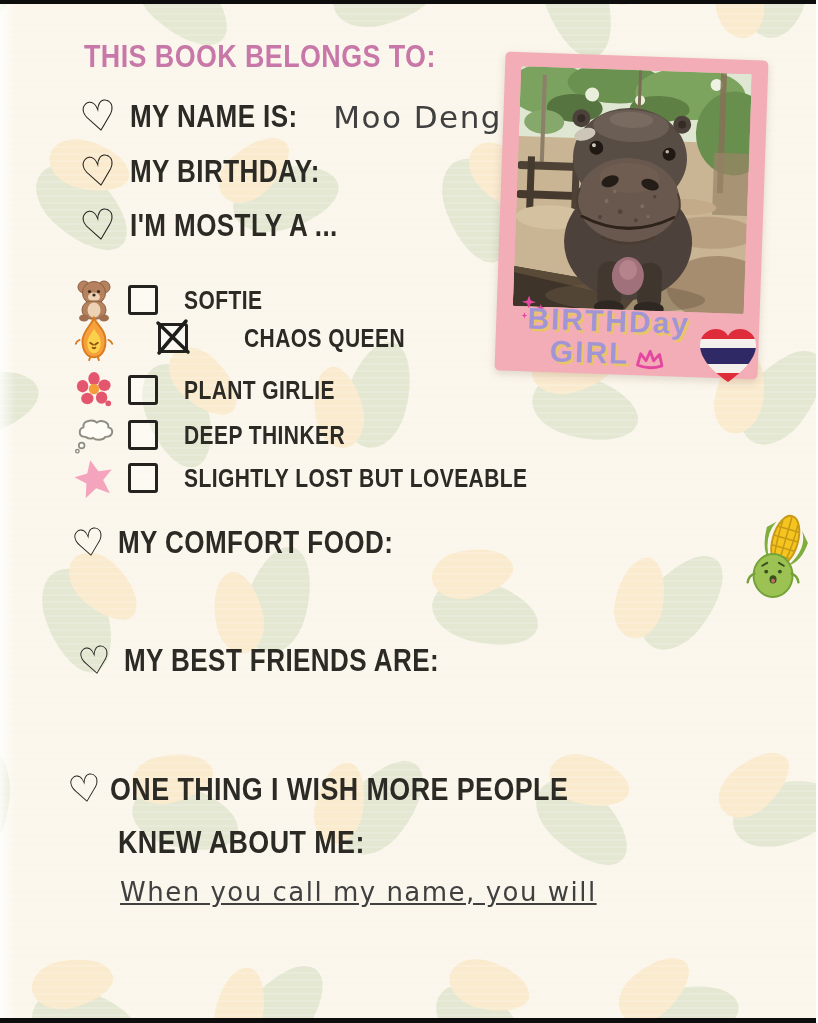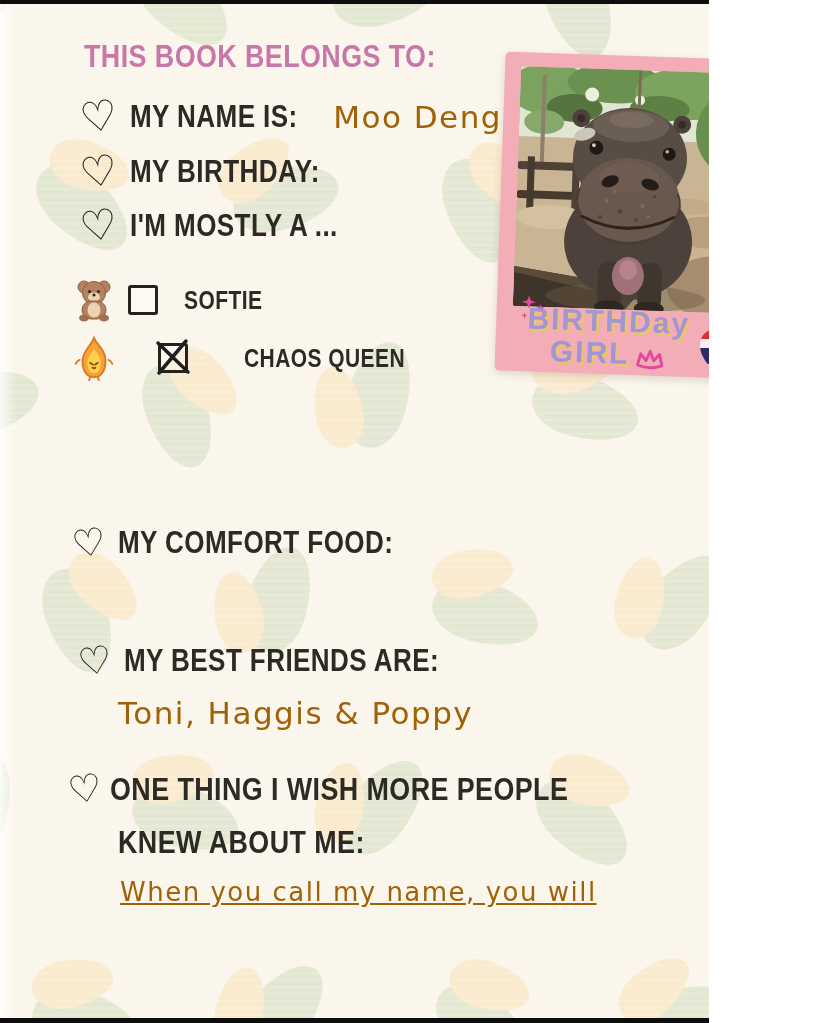--- a/index.html
+++ b/index.html
@@ -1,16 +1,16 @@
 <!DOCTYPE html>
 <html><head>
 <meta charset="utf-8">
 <style>
   html,body{margin:0;padding:0;}
-  .sheet{position:relative;width:709px;height:1023px;overflow:hidden;
+  .sheet{position:relative;width:816px;height:1023px;overflow:hidden;
          background:#fbf6eb;font-family:"Liberation Sans",sans-serif;}
   .sheet::after{content:"";position:absolute;inset:0;pointer-events:none;
          background:repeating-linear-gradient(0deg,rgba(255,255,255,.16) 0 2px,rgba(255,255,255,0) 2px 7px);}
   .bar{position:absolute;left:0;right:0;background:#0d0d0d;z-index:60;}
   .bar.top{top:0;height:4px;} .bar.bottom{bottom:0;height:5px;}
   .edge{position:absolute;left:0;top:0;bottom:0;width:16px;z-index:3;pointer-events:none;
         background:linear-gradient(90deg,rgba(255,255,255,.8),rgba(255,255,255,0));}
 
   
   .pattern{position:absolute;inset:0;overflow:hidden;z-index:0;}
@@ -20,21 +20,21 @@
         border-radius:52% 48% 46% 54%/64% 58% 40% 36%;}
   .lf.p{width:48px;height:82px;background:#f9ddab;left:6px;top:36px;transform:rotate(-28deg);
         border-radius:55% 45% 52% 48%/62% 58% 42% 38%;}
 
   .layer{position:absolute;inset:0;z-index:5;}
 
   .cap{font-family:"Liberation Sans",sans-serif;font-weight:700;color:#2c2a25;
        transform:scaleX(.84);transform-origin:left center;display:inline-block;
        letter-spacing:.5px;white-space:nowrap;line-height:1.15;}
   .cap.pink{color:#c877a9;}
-  .hand{font-family:"DejaVu Sans",sans-serif;color:#a16207;letter-spacing:1.5px;
+  .hand{font-family:"DejaVu Sans",sans-serif;color:#404040;letter-spacing:1.5px;
         white-space:nowrap;line-height:1.1;}
   .heart{font-family:"DejaVu Sans",sans-serif;font-weight:700;color:#22201c;
          transform:rotate(-9deg);display:inline-block;line-height:1;}
   .row{position:absolute;display:flex;align-items:center;gap:12px;}
   .abs{position:absolute;}
 
   
   .check-row{position:absolute;left:70px;display:flex;align-items:center;height:44px;}
   .ic{width:48px;display:flex;justify-content:center;align-items:center;}
   .cbox{width:24px;height:24px;border:3px solid #24221e;border-radius:3px;
@@ -214,41 +214,82 @@
           <ellipse cx="10" cy="40" rx="5" ry="3.5" fill="#a06f4f"></ellipse>
           <ellipse cx="30" cy="40" rx="5" ry="3.5" fill="#a06f4f"></ellipse>
         </svg>
       </span>
       <span class="cbox">
         
       </span>
       <span class="cap clabel">SOFTIE</span>
     </div>
 
-    <div class="check-row checked" style="top:336px;gap:30px;">
+    <div class="check-row checked" style="top:316px;gap:30px;">
       <span class="ic">
         <svg width="44" height="46" viewBox="0 0 44 48">
           <path d="M22 3 C25 11 34 15 34 27 C34 38 29 44 22 44 C15 44 10 38 10 27 C10 17 19 11 22 3 Z" fill="#f6a13c" stroke="#d97b20" stroke-width="2"></path>
           <path d="M22 14 C24 19 29 21 29 29 C29 36 26 40 22 40 C18 40 15 36 15 29 C15 23 20 19 22 14 Z" fill="#fbd14b"></path>
           <path d="M7 26 q-3 1 -4 4 M37 26 q3 1 4 4" stroke="#d97b20" stroke-width="2" fill="none" stroke-linecap="round"></path>
           <path d="M18 44 l-1 3 M26 44 l1 3" stroke="#d97b20" stroke-width="2" stroke-linecap="round"></path>
           <path d="M18 29 l3 2 M26 29 l-3 2" stroke="#8a4d12" stroke-width="1.8" stroke-linecap="round"></path>
           <path d="M20.5 34 q1.5 1.4 3 0" stroke="#8a4d12" stroke-width="1.8" fill="none" stroke-linecap="round"></path>
         </svg>
       </span>
       <span class="cbox">
         <svg class="check-x" width="38" height="38" viewBox="0 0 38 38">
           <path d="M4 5 L34 34 M32 3 L5 35" stroke="#1e1e1c" stroke-width="3.5" stroke-linecap="round" fill="none"></path>
         </svg>
       </span>
       <span class="cap clabel">CHAOS QUEEN</span>
     </div>
 
-
-
+    <div class="check-row" style="top:368px;">
+      <span class="ic">
+        <svg width="38" height="38" viewBox="0 0 40 40">
+          <ellipse cx="20" cy="8" rx="6" ry="7" fill="#e4556e"></ellipse>
+          <ellipse cx="31" cy="15" rx="6.5" ry="6" fill="#e4556e"></ellipse>
+          <ellipse cx="28" cy="28" rx="6" ry="6.5" fill="#e4556e"></ellipse>
+          <ellipse cx="13" cy="29" rx="6.5" ry="6" fill="#e4556e"></ellipse>
+          <ellipse cx="8" cy="16" rx="6" ry="6.5" fill="#e4556e"></ellipse>
+          <circle cx="20" cy="19" r="5.5" fill="#f59d3b"></circle>
+          <circle cx="35" cy="34" r="3" fill="#e4556e"></circle>
+        </svg>
+      </span>
+      <span class="cbox">
+        
+      </span>
+      <span class="cap clabel">PLANT GIRLIE</span>
+    </div>
+
+    <div class="check-row" style="top:413px;">
+      <span class="ic">
+        <svg width="40" height="38" viewBox="0 0 42 40">
+          <path d="M12 22 q-6 0 -6 -5 q0 -4 4 -5 q-1 -6 6 -7 q5 -1 8 2 q3 -3 8 -1 q5 2 4 6 q5 1 4 6 q-1 4 -7 4 q-2 3 -7 3 q-4 0 -6 -2 q-3 2 -8 -1 Z" fill="#fdfdf6" stroke="#8c8c82" stroke-width="2" stroke-linejoin="round"></path>
+          <circle cx="8" cy="31" r="3" fill="#fdfdf6" stroke="#8c8c82" stroke-width="1.8"></circle>
+          <circle cx="3.5" cy="37" r="1.8" fill="#fdfdf6" stroke="#8c8c82" stroke-width="1.5"></circle>
+        </svg>
+      </span>
+      <span class="cbox">
+        
+      </span>
+      <span class="cap clabel">DEEP THINKER</span>
+    </div>
+
+    <div class="check-row" style="top:456px;">
+      <span class="ic">
+        <svg width="42" height="40" viewBox="0 0 44 42">
+          <path d="M22 2 L28 15 L42 16 L31 25 L35 40 L22 32 L9 40 L13 25 L2 16 L16 15 Z" fill="#f4a5bd" transform="rotate(-12 22 21)"></path>
+        </svg>
+      </span>
+      <span class="cbox">
+        
+      </span>
+      <span class="cap clabel">SLIGHTLY LOST BUT LOVEABLE</span>
+    </div>
 
     <div class="row" style="left:72px;top:524px;">
       <span class="heart" style="font-size:38px;">♡</span>
       <span class="cap" style="font-size:31px;">MY COMFORT FOOD:</span>
     </div>
 
     <span class="corn-sticker">
       <svg width="78" height="88" viewBox="0 0 80 88">
         <g transform="rotate(16 50 30)">
           <path d="M36 12 Q27 30 40 52 Q29 44 28 20 Z" fill="#7fae3f"></path>
@@ -264,21 +305,20 @@
           <circle cx="45" cy="60" r="2" fill="#3c4f1f"></circle>
         <ellipse cx="38" cy="68" rx="3.6" ry="4.2" fill="#3c4f1f"></ellipse>
         <ellipse cx="38" cy="69.5" rx="2" ry="2.2" fill="#c96a6a"></ellipse>
       </svg>
     </span>
 
     <div class="row" style="left:78px;top:642px;">
       <span class="heart" style="font-size:38px;">♡</span>
       <span class="cap" style="font-size:31px;">MY BEST FRIENDS ARE:</span>
     </div>
-    <div class="abs hand" style="left:118px;top:696px;font-size:31px;">Toni, Haggis &amp; Poppy</div>
 
     <div class="row" style="left:68px;top:770px;gap:8px;">
       <span class="heart" style="font-size:38px;">♡</span>
       <span class="cap" style="font-size:32px;">ONE THING I WISH MORE PEOPLE</span>
     </div>
     <div class="abs">
       <span class="cap" style="position:absolute;left:118px;top:824px;font-size:32px;">KNEW ABOUT ME:</span>
     </div>
     <div class="abs hand" style="left:120px;top:878px;font-size:26px;text-decoration:underline;">When you call my name, you will</div>
   </div>

